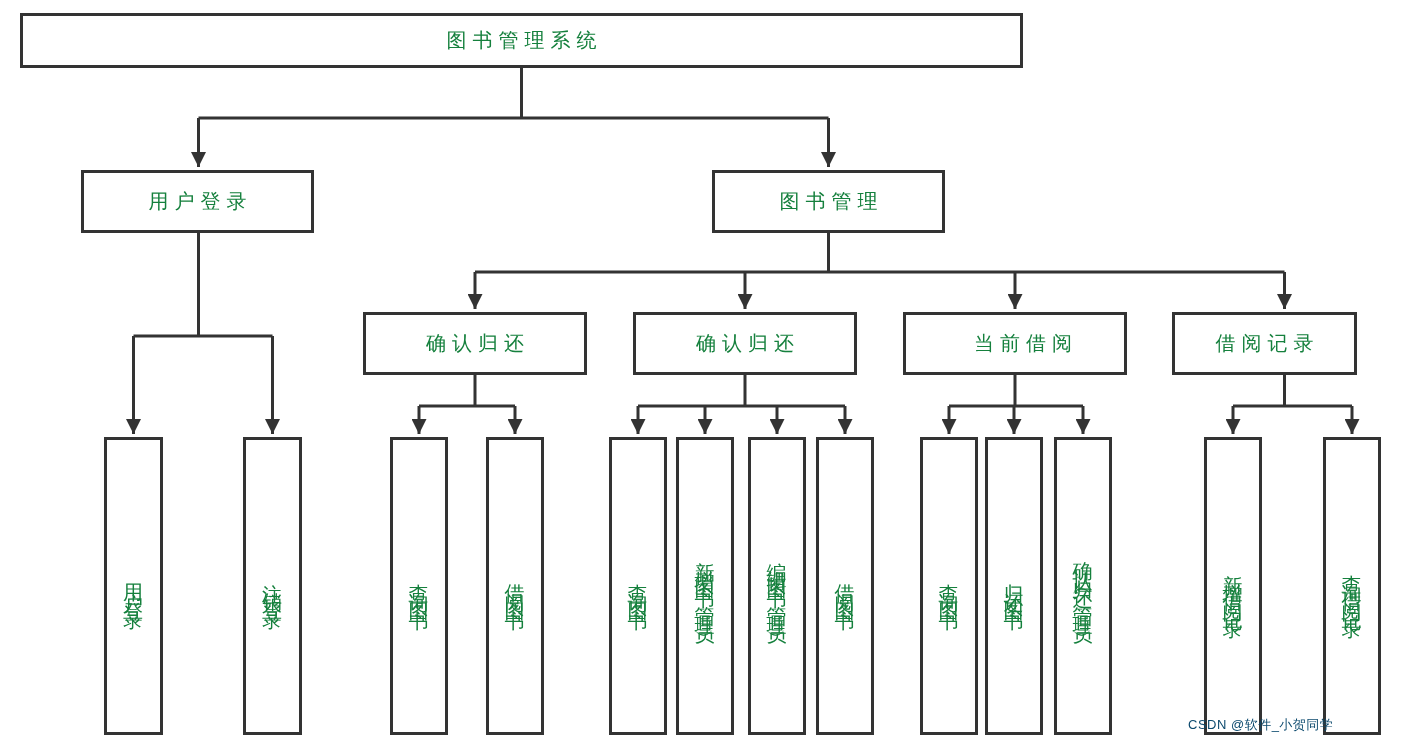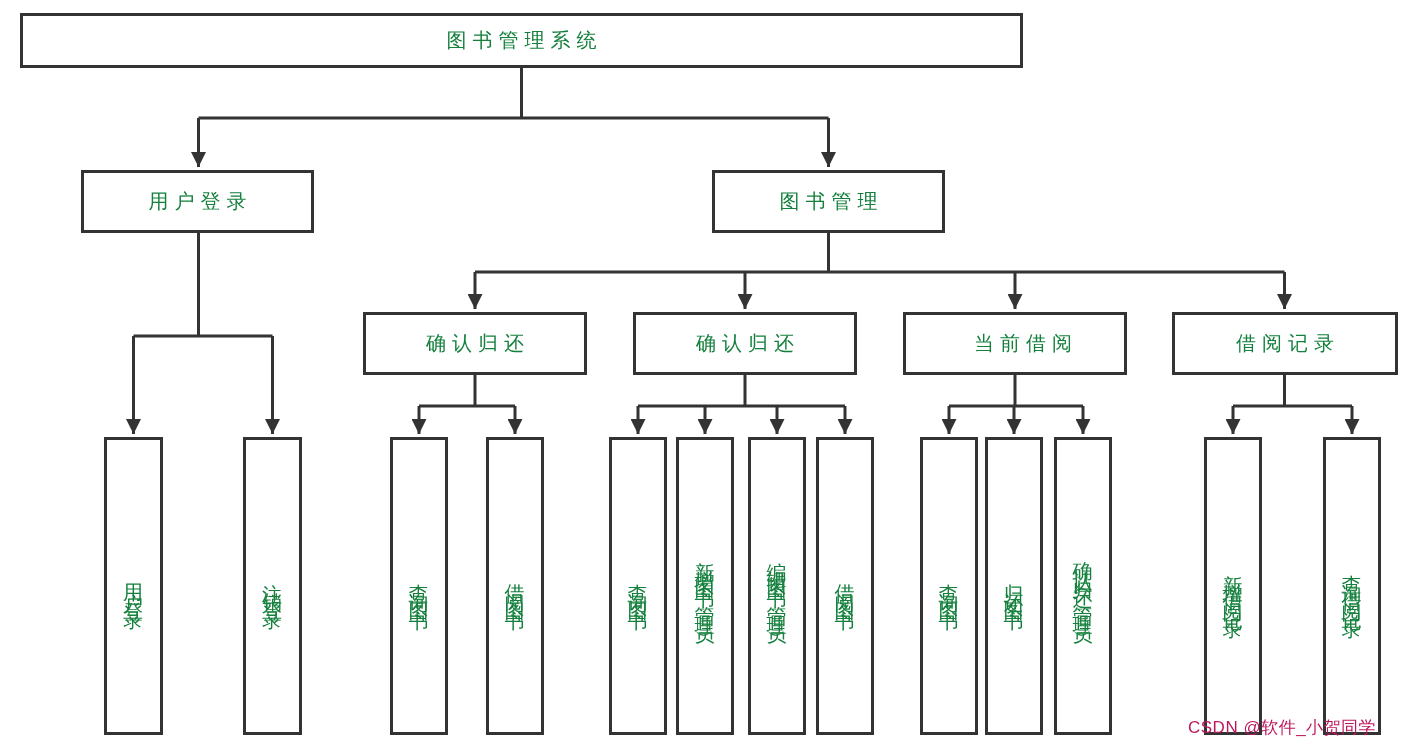--- a/index.html
+++ b/index.html
@@ -38,22 +38,22 @@
     writing-mode: vertical-rl;
     text-indent: 0;
     letter-spacing: 9px;
     line-height: 1;
   }
   .watermark {
     position: absolute;
     left: 1188px;
     top: 716px;
     z-index: 3;
-    color: #be185d;
-    font-size: 17px;
+    color: #0c4a6e;
+    font-size: 13px;
     letter-spacing: 0.5px;
     white-space: nowrap;
   }
 </style>
 </head>
 <body>
 
 <div id="canvas">
 
   <svg class="connectors" viewBox="0 0 1405 747" xmlns="http://www.w3.org/2000/svg">
@@ -112,21 +112,21 @@
 
   <div class="node" style="left:363px; top:312px; width:224px; height:63px;">
     <span class="lbl">确认归还</span>
   </div>
   <div class="node" style="left:633px; top:312px; width:224px; height:63px;">
     <span class="lbl">确认归还</span>
   </div>
   <div class="node" style="left:903px; top:312px; width:224px; height:63px;padding-left:16px;">
     <span class="lbl">当前借阅</span>
   </div>
-  <div class="node" style="left:1172px; top:312px; width:226px; height:63px;font-family:Liberation Serif, serif;">
+  <div class="node" style="left:1172px; top:312px; width:185px; height:63px;font-family:Liberation Serif, serif;">
     <span class="lbl">借阅记录</span>
   </div>
 
   <div class="node leaf" style="left:104px; top:437px; width:59px; height:298px;">
     <span class="lbl">用户登录</span>
   </div>
   <div class="node leaf" style="left:243px; top:437px; width:59px; height:298px;">
     <span class="lbl">注销登录</span>
   </div>
 

